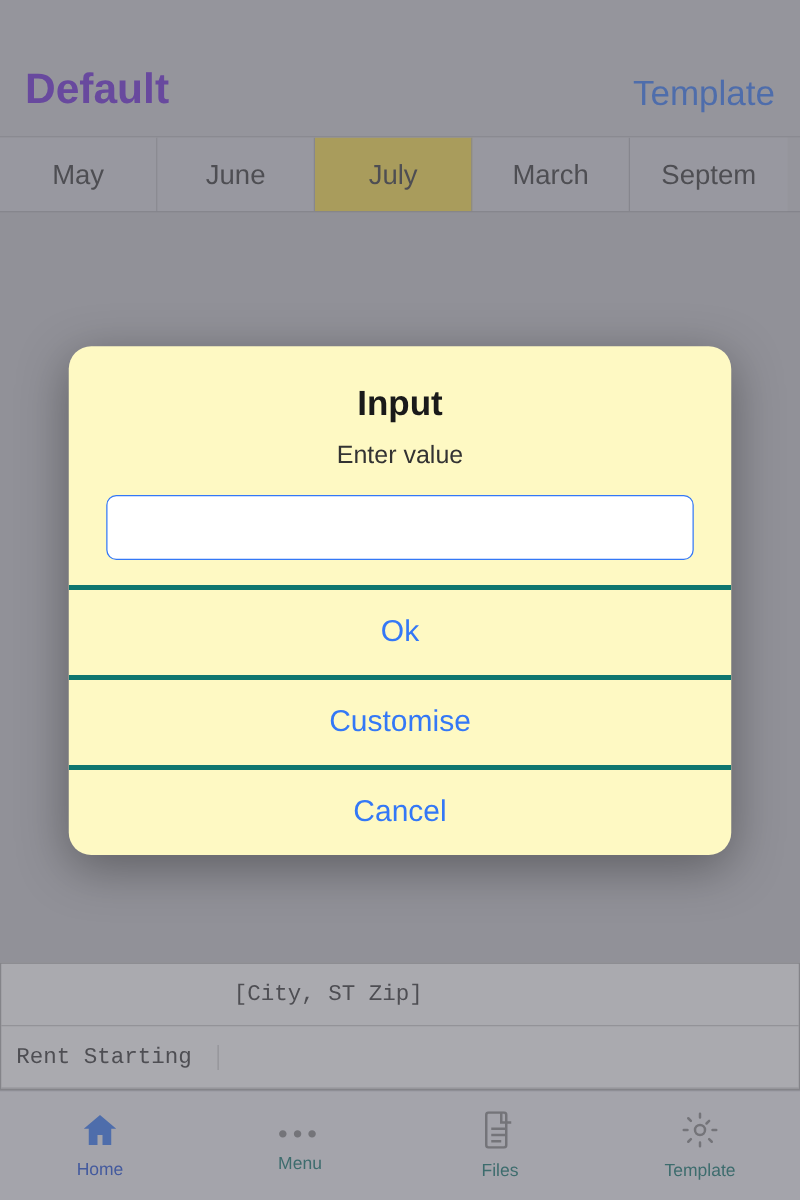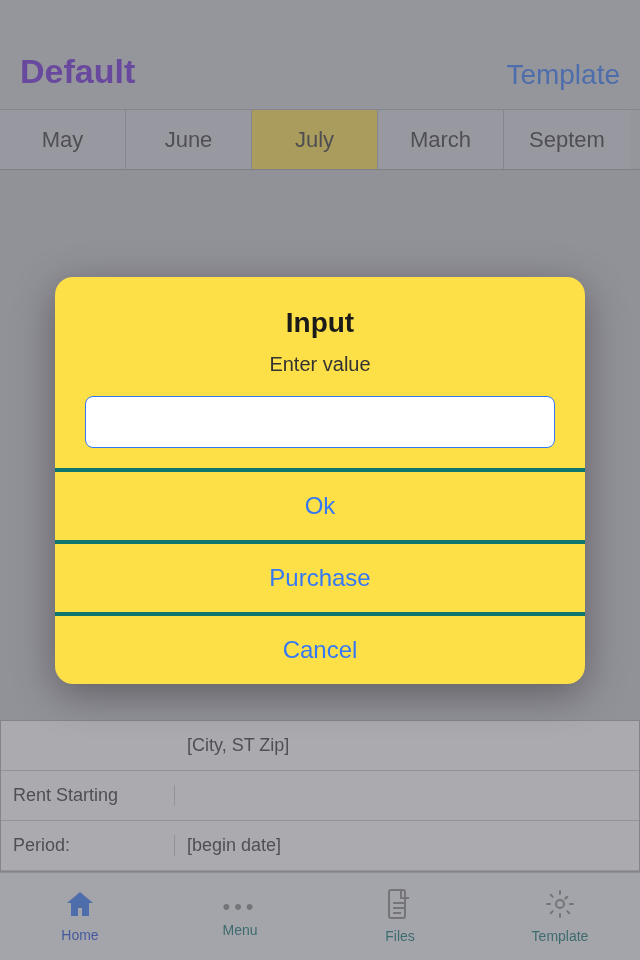--- a/index.html
+++ b/index.html
@@ -83,39 +83,40 @@
       display: flex;
       border-bottom: 1px solid #ccc;
       height: 50px;
       align-items: center;
     }
     .table-cell {
       padding: 0 12px;
       font-size: 18px;
       color: #333;
       border-right: 1px solid #ccc;
+      font-family: Liberation Mono, monospace;
     }
     .table-cell:last-child { border-right: none; }
     .cell-label { width: 174px; }
     .cell-value { flex: 1; }
 
     
     .overlay {
       position: absolute;
       top: 0; left: 0; right: 0; bottom: 0;
       background: rgba(100, 100, 110, 0.55);
       display: flex;
       align-items: center;
       justify-content: center;
       z-index: 10;
     }
 
     
     .dialog {
-      background: #fde047;
+      background: #fef9c3;
       border-radius: 18px;
       width: 530px;
       overflow: hidden;
       box-shadow: 0 10px 40px rgba(0,0,0,0.35);
     }
     .dialog-body {
       padding: 30px 30px 10px 30px;
       display: flex;
       flex-direction: column;
       align-items: center;
@@ -213,37 +214,33 @@
 <div class="content-area">
   <div class="content-table">
     <div class="table-row">
       <div class="table-cell cell-label"></div>
       <div class="table-cell cell-value">[City, ST  Zip]</div>
     </div>
     <div class="table-row">
       <div class="table-cell cell-label">Rent Starting</div>
       <div class="table-cell cell-value"></div>
     </div>
-    <div class="table-row">
-      <div class="table-cell cell-label">Period:</div>
-      <div class="table-cell cell-value">[begin date]</div>
-    </div>
   </div>
 </div>
 
 <div class="overlay">
   <div class="dialog">
     <div class="dialog-body">
       <div class="dialog-title">Input</div>
       <div class="dialog-subtitle">Enter value</div>
       <input class="dialog-input" type="text" autofocus="" style="">
     </div>
     <div class="dialog-buttons">
       <button class="dialog-btn">Ok</button>
-      <button class="dialog-btn">Purchase</button>
+      <button class="dialog-btn">Customise</button>
       <button class="dialog-btn">Cancel</button>
     </div>
   </div>
 </div>
 
 <div class="bottom-nav">
 
   <div class="nav-item active">
     <span class="nav-icon icon-home">
       <svg width="30" height="28" viewBox="0 0 30 28" fill="none" xmlns="http://www.w3.org/2000/svg">

